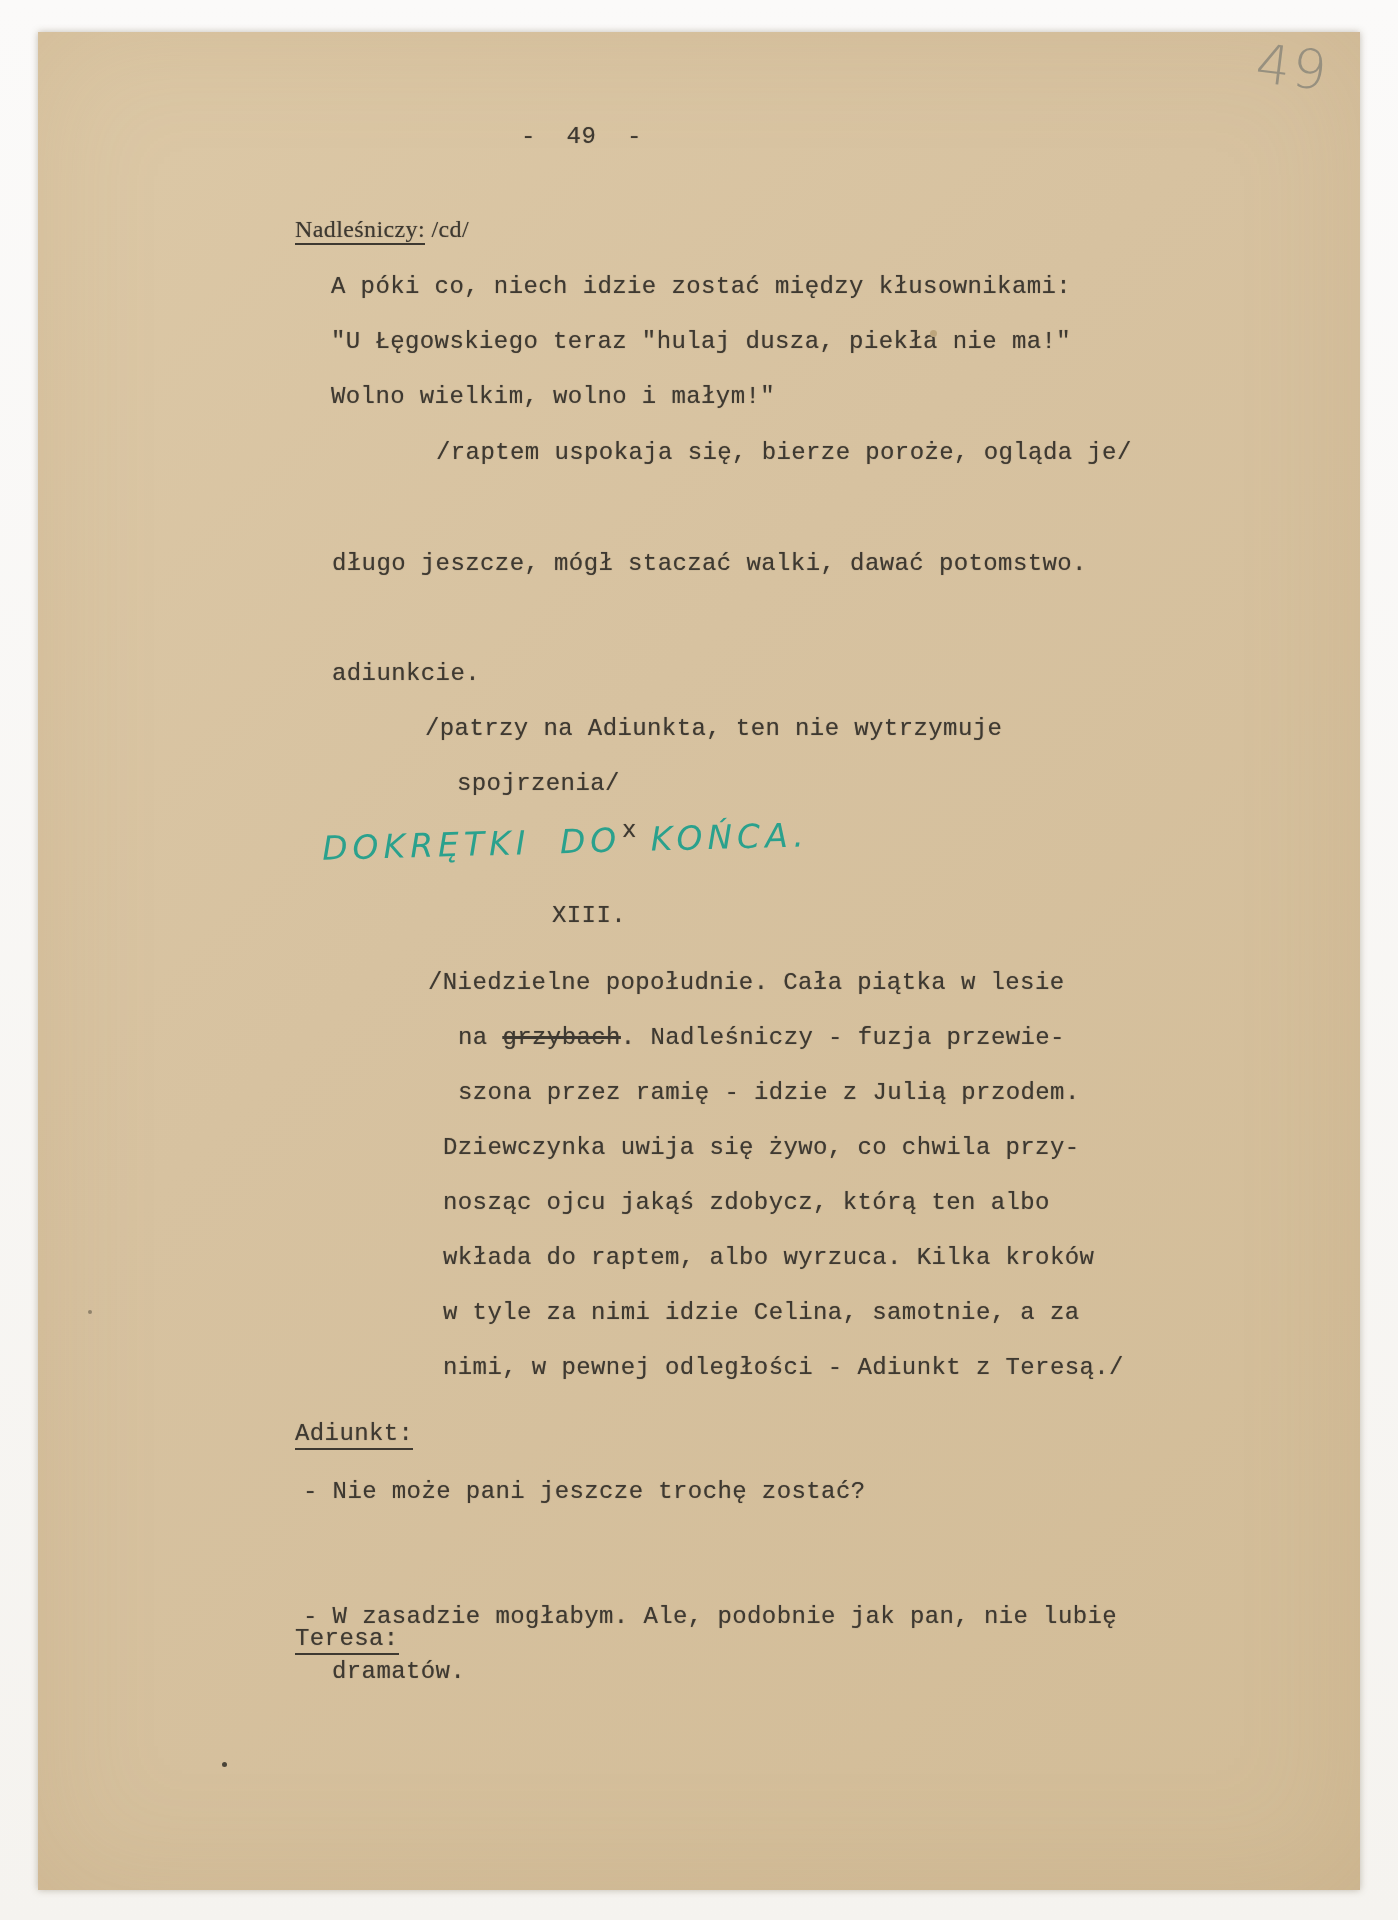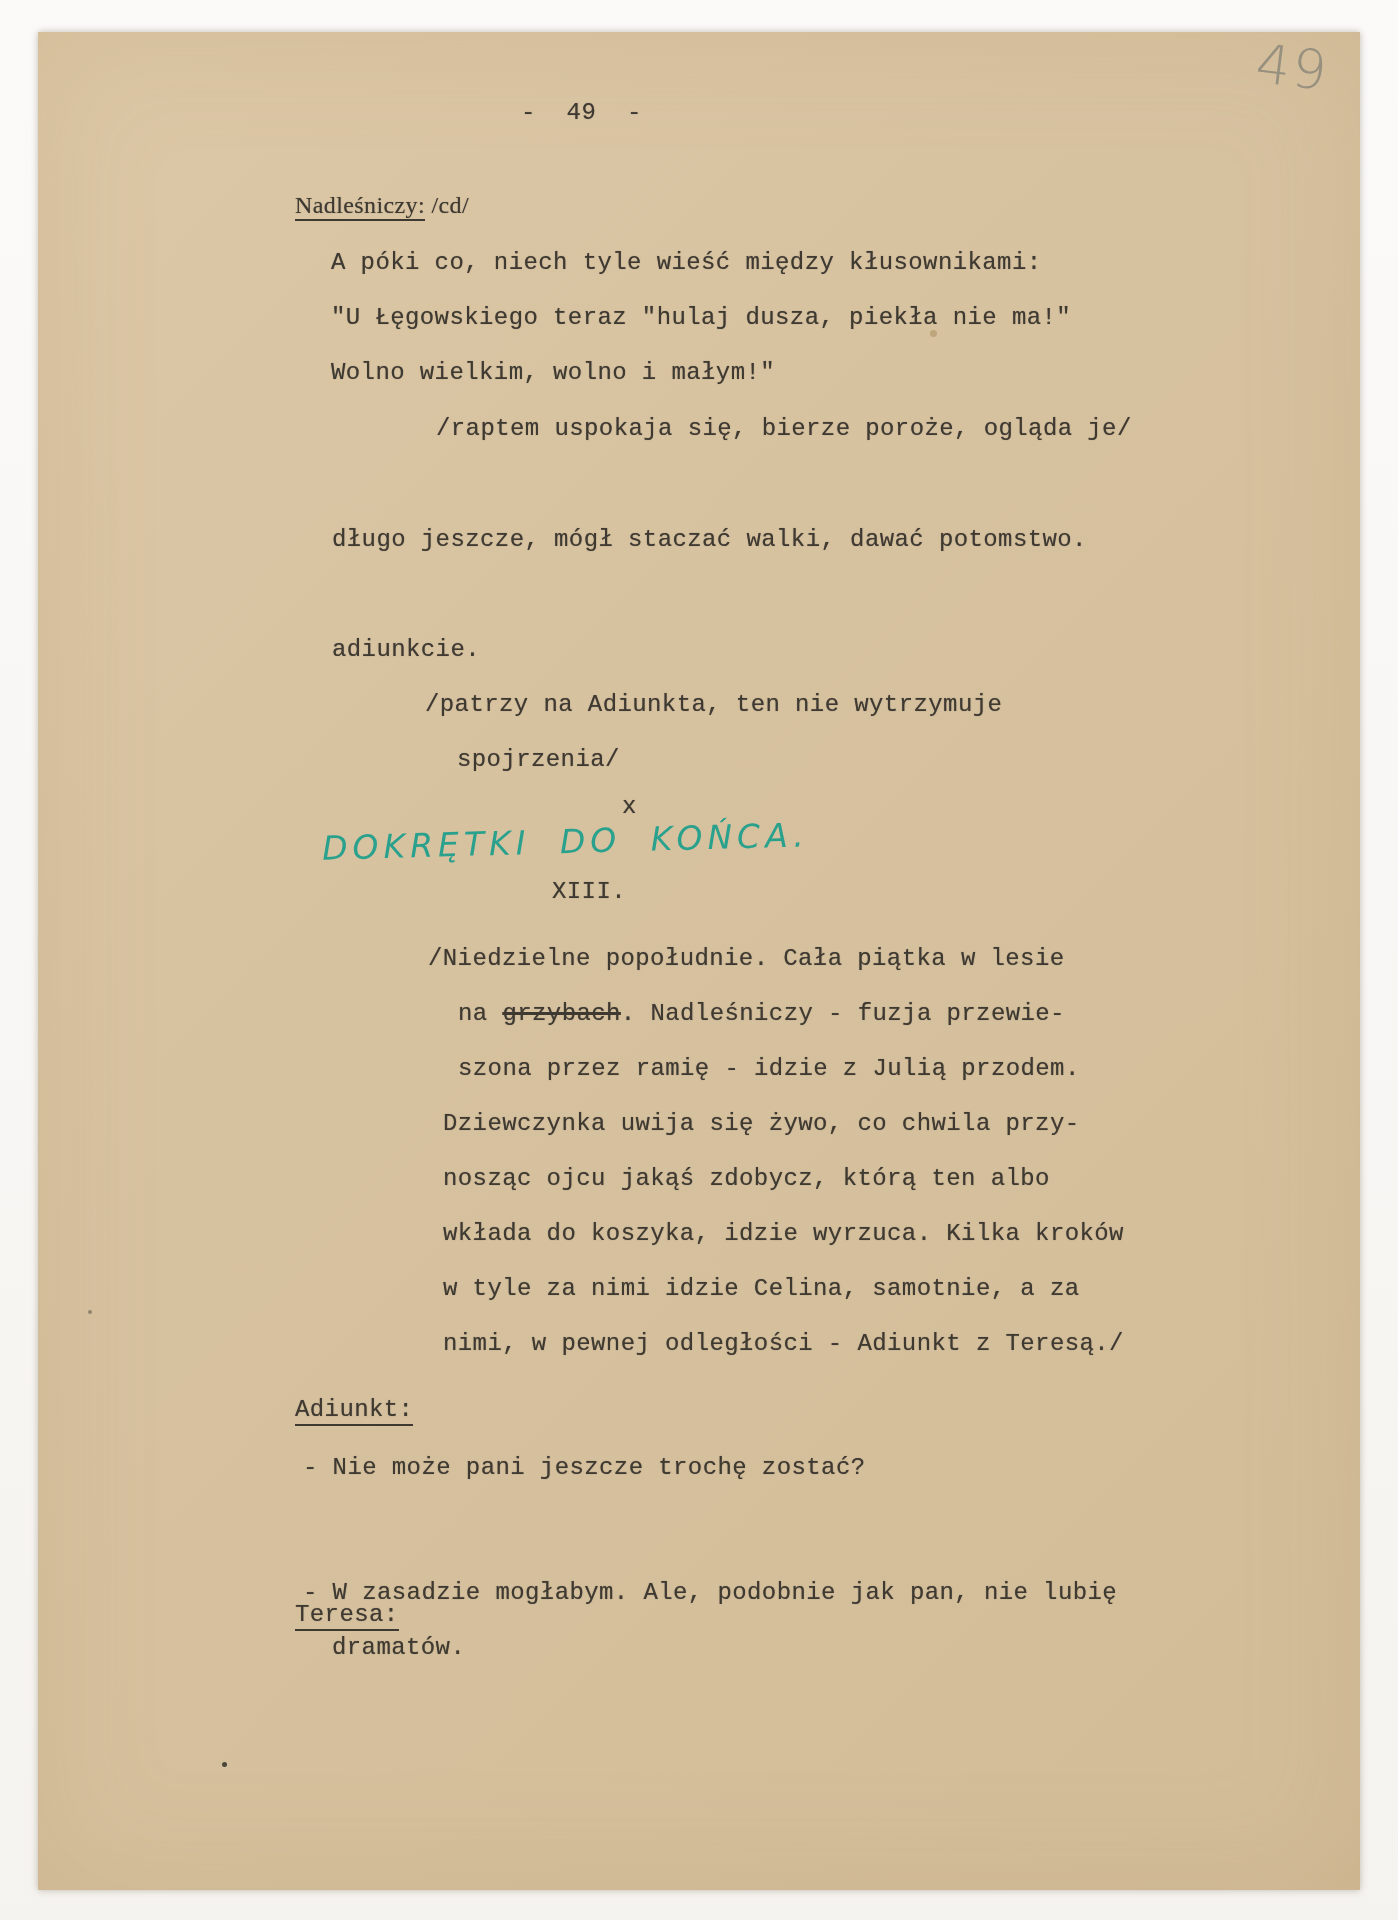--- a/index.html
+++ b/index.html
@@ -22,20 +22,21 @@
     box-shadow: 0 0 7px rgba(90,75,50,0.35), inset 0 0 120px rgba(170,140,95,0.18);
   }
   .tw {
     position: absolute;
     font-size: 24px;
     line-height: 1.15;
     color: #3e3931;
     letter-spacing: 0.4px;
     text-shadow: 0 0 1px rgba(62,57,49,0.55);
     white-space: pre;
+    margin-top: 24px;
   }
   .u {
     border-bottom: 2px solid #3e3931;
     padding-bottom: 1px;
   }
   .strike { text-decoration: line-through; text-decoration-thickness: 3px; }
   .header-num { word-spacing: 16px; }
   .handwriting {
     position: absolute;
     font-family: "DejaVu Sans", sans-serif;
@@ -70,21 +71,21 @@
 <div class="page">
 
   <div class="paper"></div>
 
   <div class="pencil" style="left:1256px; top:36px;">49</div>
 
   <div class="tw header-num" style="left:521px; top:99px;">- 49 -</div>
 
   <div class="tw" style="left:295px; top:192px;font-family:Liberation Serif, serif;"><span class="u">Nadleśniczy:</span><span> /cd/</span></div>
 
-  <div class="tw" style="left:331px; top:249px;">A póki co, niech tyle wieść między kłusownikami:</div>
+  <div class="tw" style="left:331px; top:249px;">A póki co, niech idzie zostać między kłusownikami:</div>
   <div class="tw" style="left:331px; top:304px;">"U Łęgowskiego teraz "hulaj dusza, piekła nie ma!"</div>
   <div class="tw" style="left:331px; top:359px;">Wolno wielkim, wolno i małym!"</div>
 
   <div class="tw" style="left:436px; top:415px;">/raptem uspokaja się, bierze poroże, ogląda je/</div>
 
   <div class="tw" style="left:332px; top:526px;">długo jeszcze, mógł staczać walki, dawać potomstwo.</div>
   <div class="tw" style="left:332px; top:636px;">adiunkcie.</div>
 
   <div class="tw" style="left:425px; top:691px;">/patrzy na Adiunkta, ten nie wytrzymuje</div>
   <div class="tw" style="left:457px; top:746px;">spojrzenia/</div>
@@ -93,21 +94,21 @@
 
   <div class="handwriting" style="left:322px; top:822px;">DOKRĘTKI DO KOŃCA.</div>
 
   <div class="tw" style="left:552px; top:878px;">XIII.</div>
 
   <div class="tw" style="left:428px; top:945px;">/Niedzielne popołudnie. Cała piątka w lesie</div>
   <div class="tw" style="left:458px; top:1000px;"><span>na </span><span class="strike">grzybach</span><span>. Nadleśniczy - fuzja przewie-</span></div>
   <div class="tw" style="left:458px; top:1055px;">szona przez ramię - idzie z Julią przodem.</div>
   <div class="tw" style="left:443px; top:1110px;">Dziewczynka uwija się żywo, co chwila przy-</div>
   <div class="tw" style="left:443px; top:1165px;">nosząc ojcu jakąś zdobycz, którą ten albo</div>
-  <div class="tw" style="left:443px; top:1220px;">wkłada do koszyka, idzie wyrzuca. Kilka kroków</div>
+  <div class="tw" style="left:443px; top:1220px;">wkłada do raptem, albo wyrzuca. Kilka kroków</div>
   <div class="tw" style="left:443px; top:1275px;">w tyle za nimi idzie Celina, samotnie, a za</div>
   <div class="tw" style="left:443px; top:1330px;">nimi, w pewnej odległości - Adiunkt z Teresą./</div>
 
   <div class="tw" style="left:295px; top:1396px;"><span class="u">Adiunkt:</span></div>
   <div class="tw" style="left:303px; top:1454px;">- Nie może pani jeszcze trochę zostać?</div>
 
   <div class="tw" style="left:295px; top:1601px;"><span class="u">Teresa:</span></div>
   <div class="tw" style="left:303px; top:1579px;">- W zasadzie mogłabym. Ale, podobnie jak pan, nie lubię</div>
   <div class="tw" style="left:332px; top:1634px;">dramatów.</div>
 

